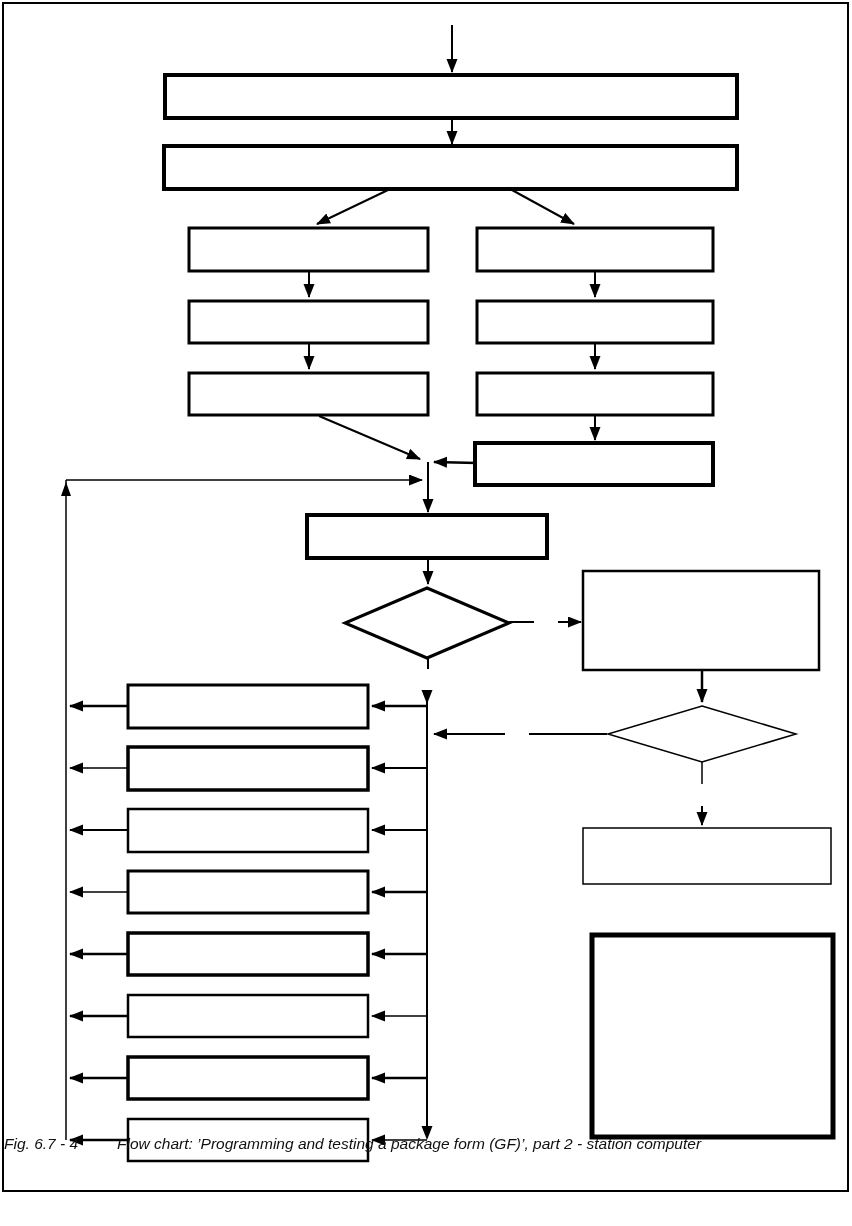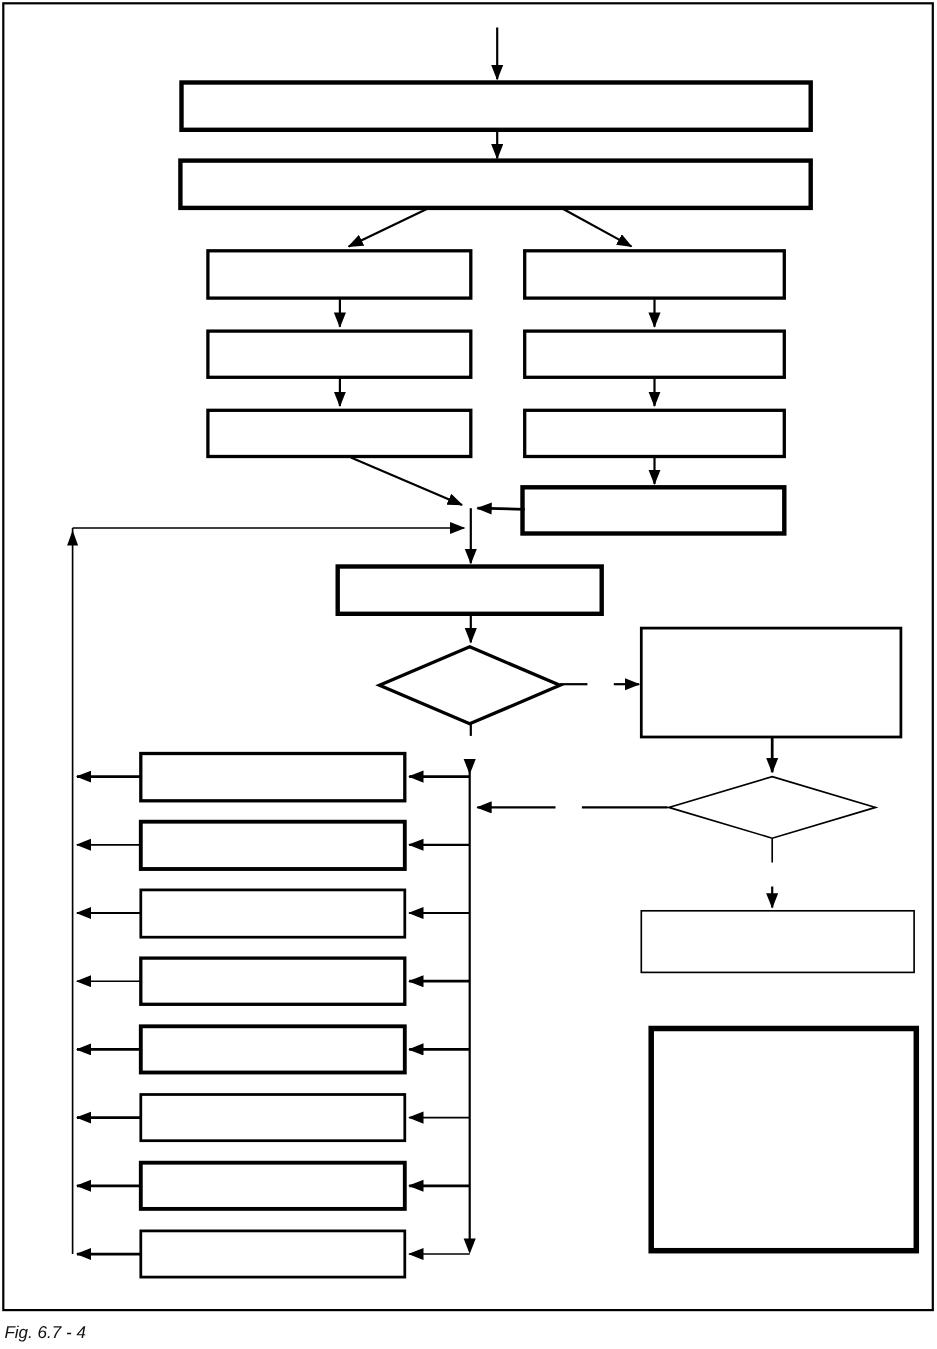--- a/index.html
+++ b/index.html
@@ -6,21 +6,21 @@
   .page{
     position:relative;
     width:852px;height:1226px;
     background:#ffffff;
     font-family:"Liberation Sans",sans-serif;
     overflow:hidden;
   }
   .flow-svg{position:absolute;left:0;top:0;}
   .caption{
     position:absolute;
-    left:4px;top:1203px;
+    left:4px;top:1135px;
     width:840px;
     display:flex;
     align-items:baseline;
     font-style:italic;
     font-size:15.5px;
     color:#111111;
     white-space:nowrap;
   }
   .caption .fig-label{width:113px;flex:0 0 113px;}
   .caption .fig-text{flex:1;}
@@ -114,15 +114,16 @@
     <line x1="128" y1="830" x2="70" y2="830" stroke="#000" stroke-width="2" marker-end="url(#ah)"></line>
     <line x1="128" y1="892" x2="70" y2="892" stroke="#000" stroke-width="1.5" marker-end="url(#ah)"></line>
     <line x1="128" y1="954" x2="70" y2="954" stroke="#000" stroke-width="2.5" marker-end="url(#ah)"></line>
     <line x1="128" y1="1016" x2="70" y2="1016" stroke="#000" stroke-width="2.5" marker-end="url(#ah)"></line>
     <line x1="128" y1="1078" x2="70" y2="1078" stroke="#000" stroke-width="2.5" marker-end="url(#ah)"></line>
     <line x1="128" y1="1140" x2="70" y2="1140" stroke="#000" stroke-width="2.5" marker-end="url(#ah)"></line>
   </svg>
 
   <div class="caption">
     <span class="fig-label">Fig. 6.7 - 4</span>
+    <span class="fig-text">Flow chart: ’Programming and testing a package form (GF)’, part 2 - station computer</span>
   </div>
 
 </div>
 
 </body></html>

